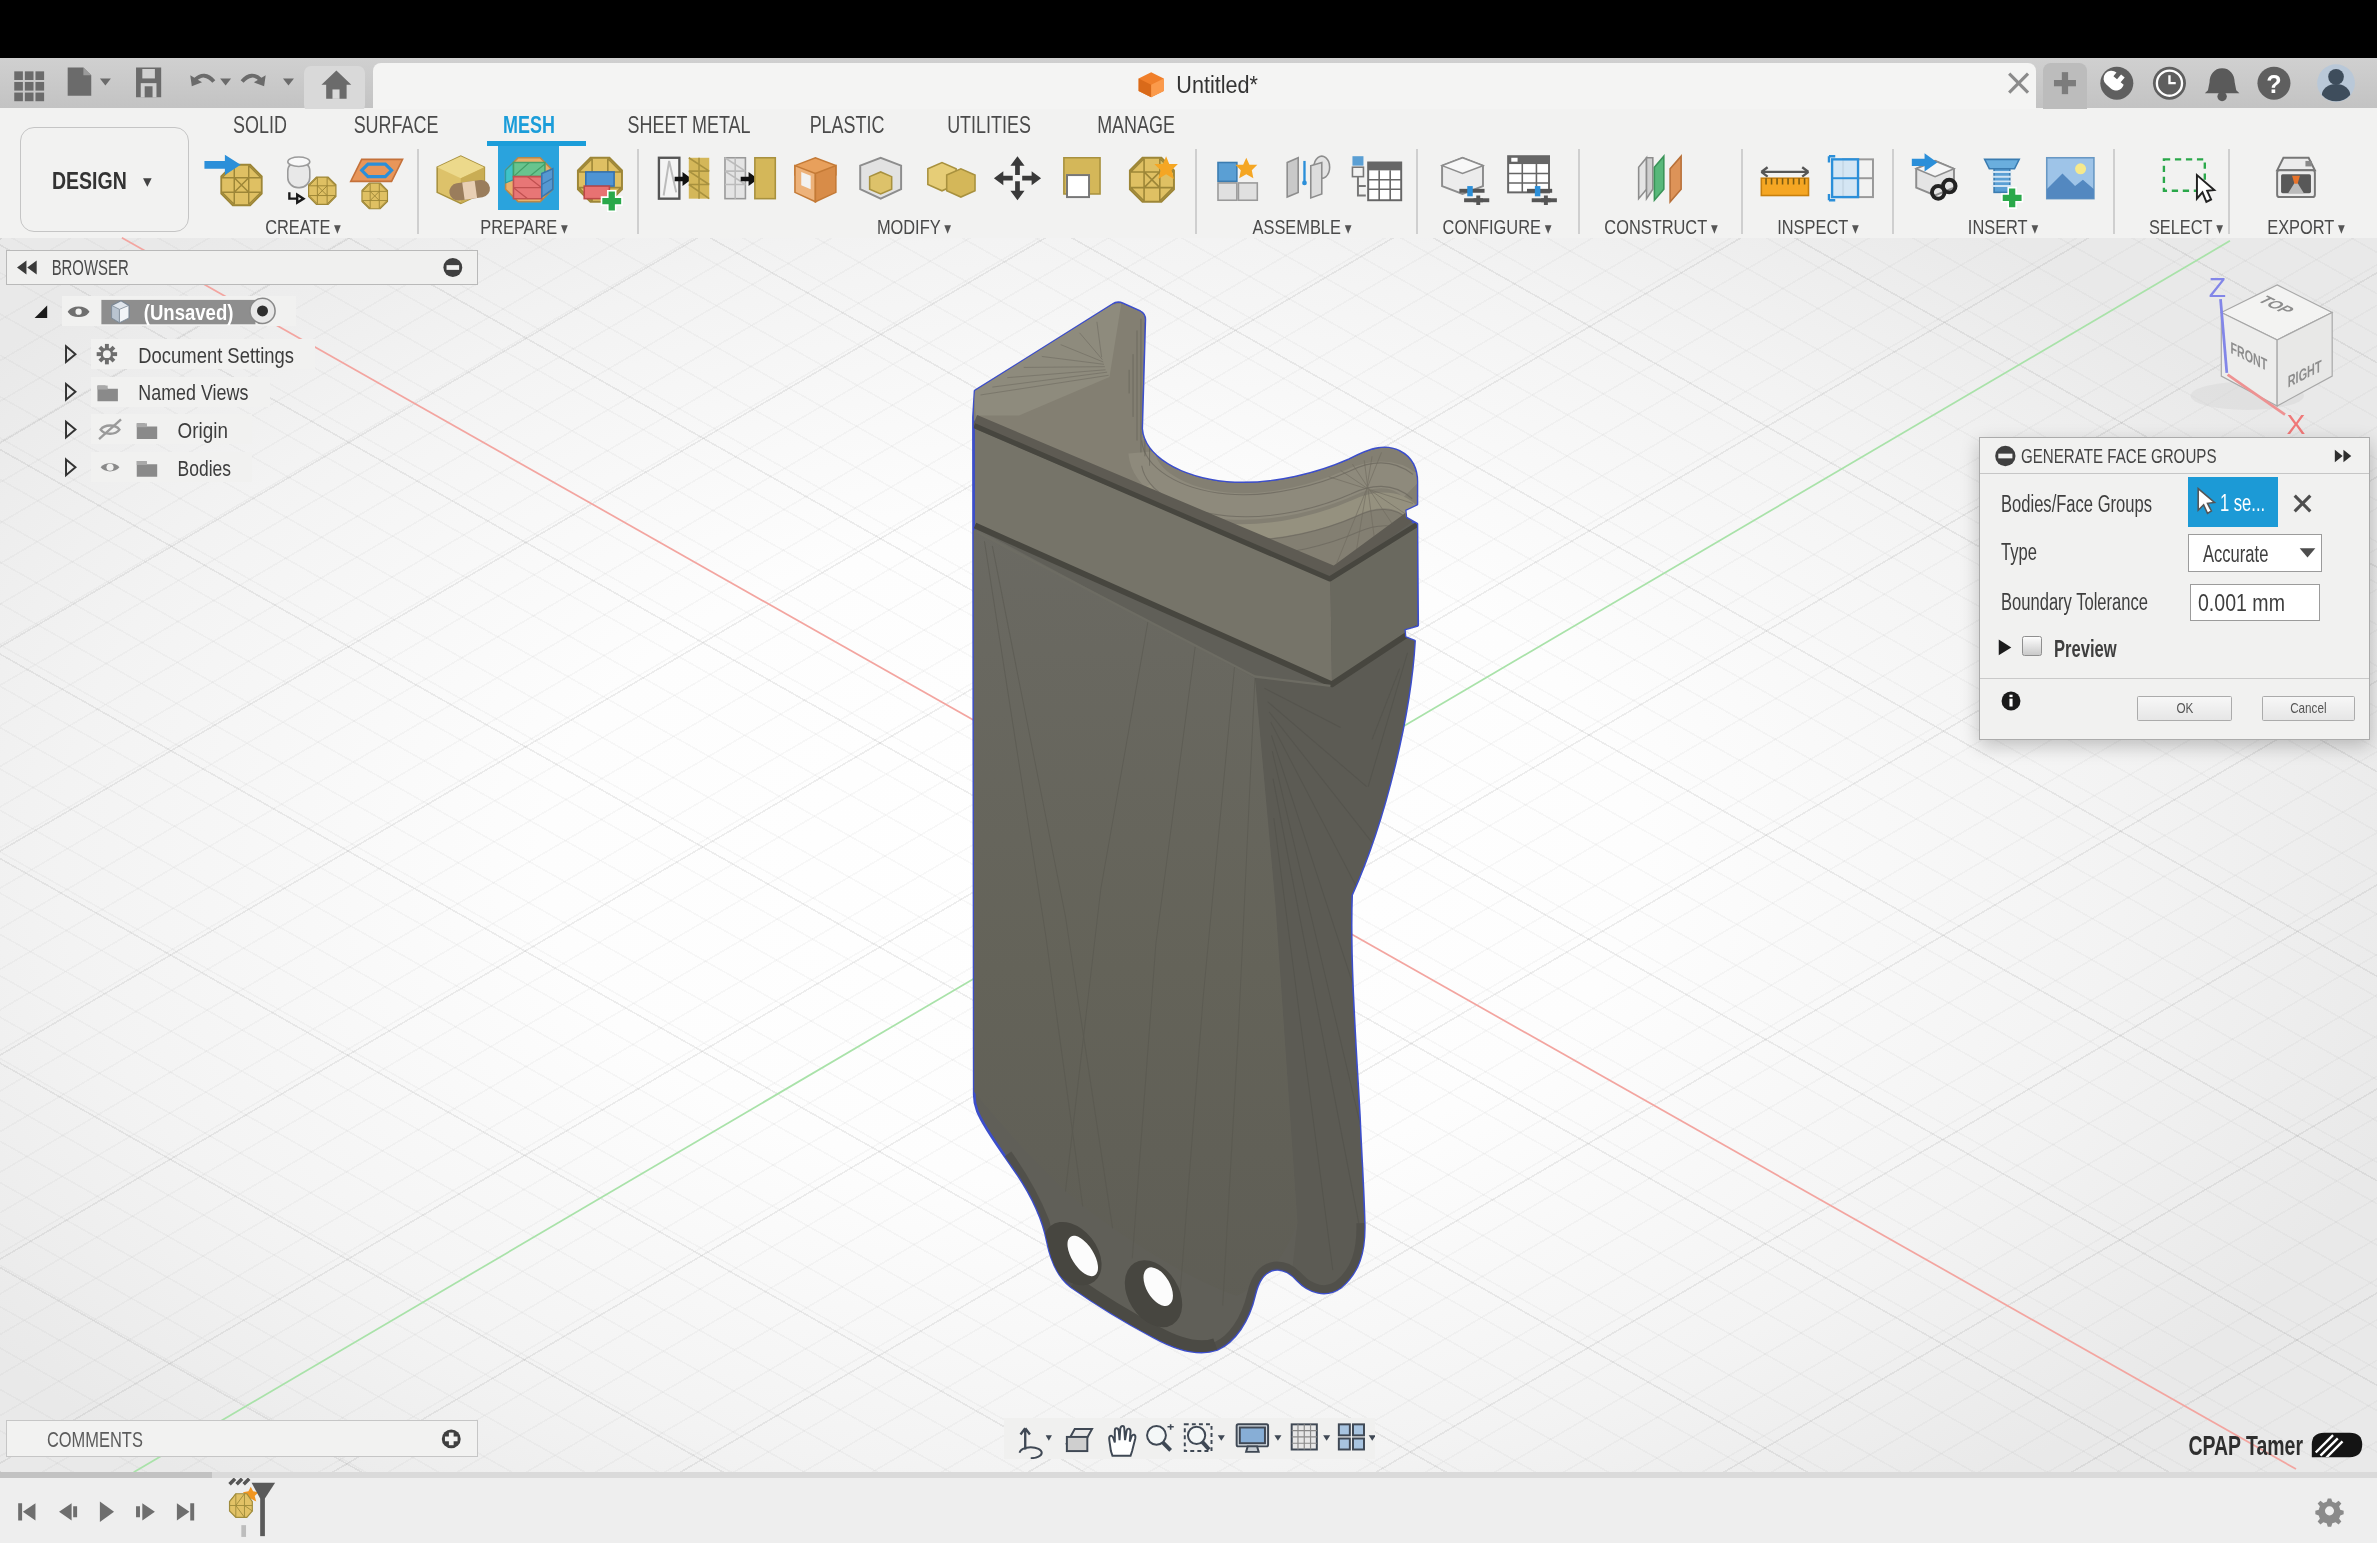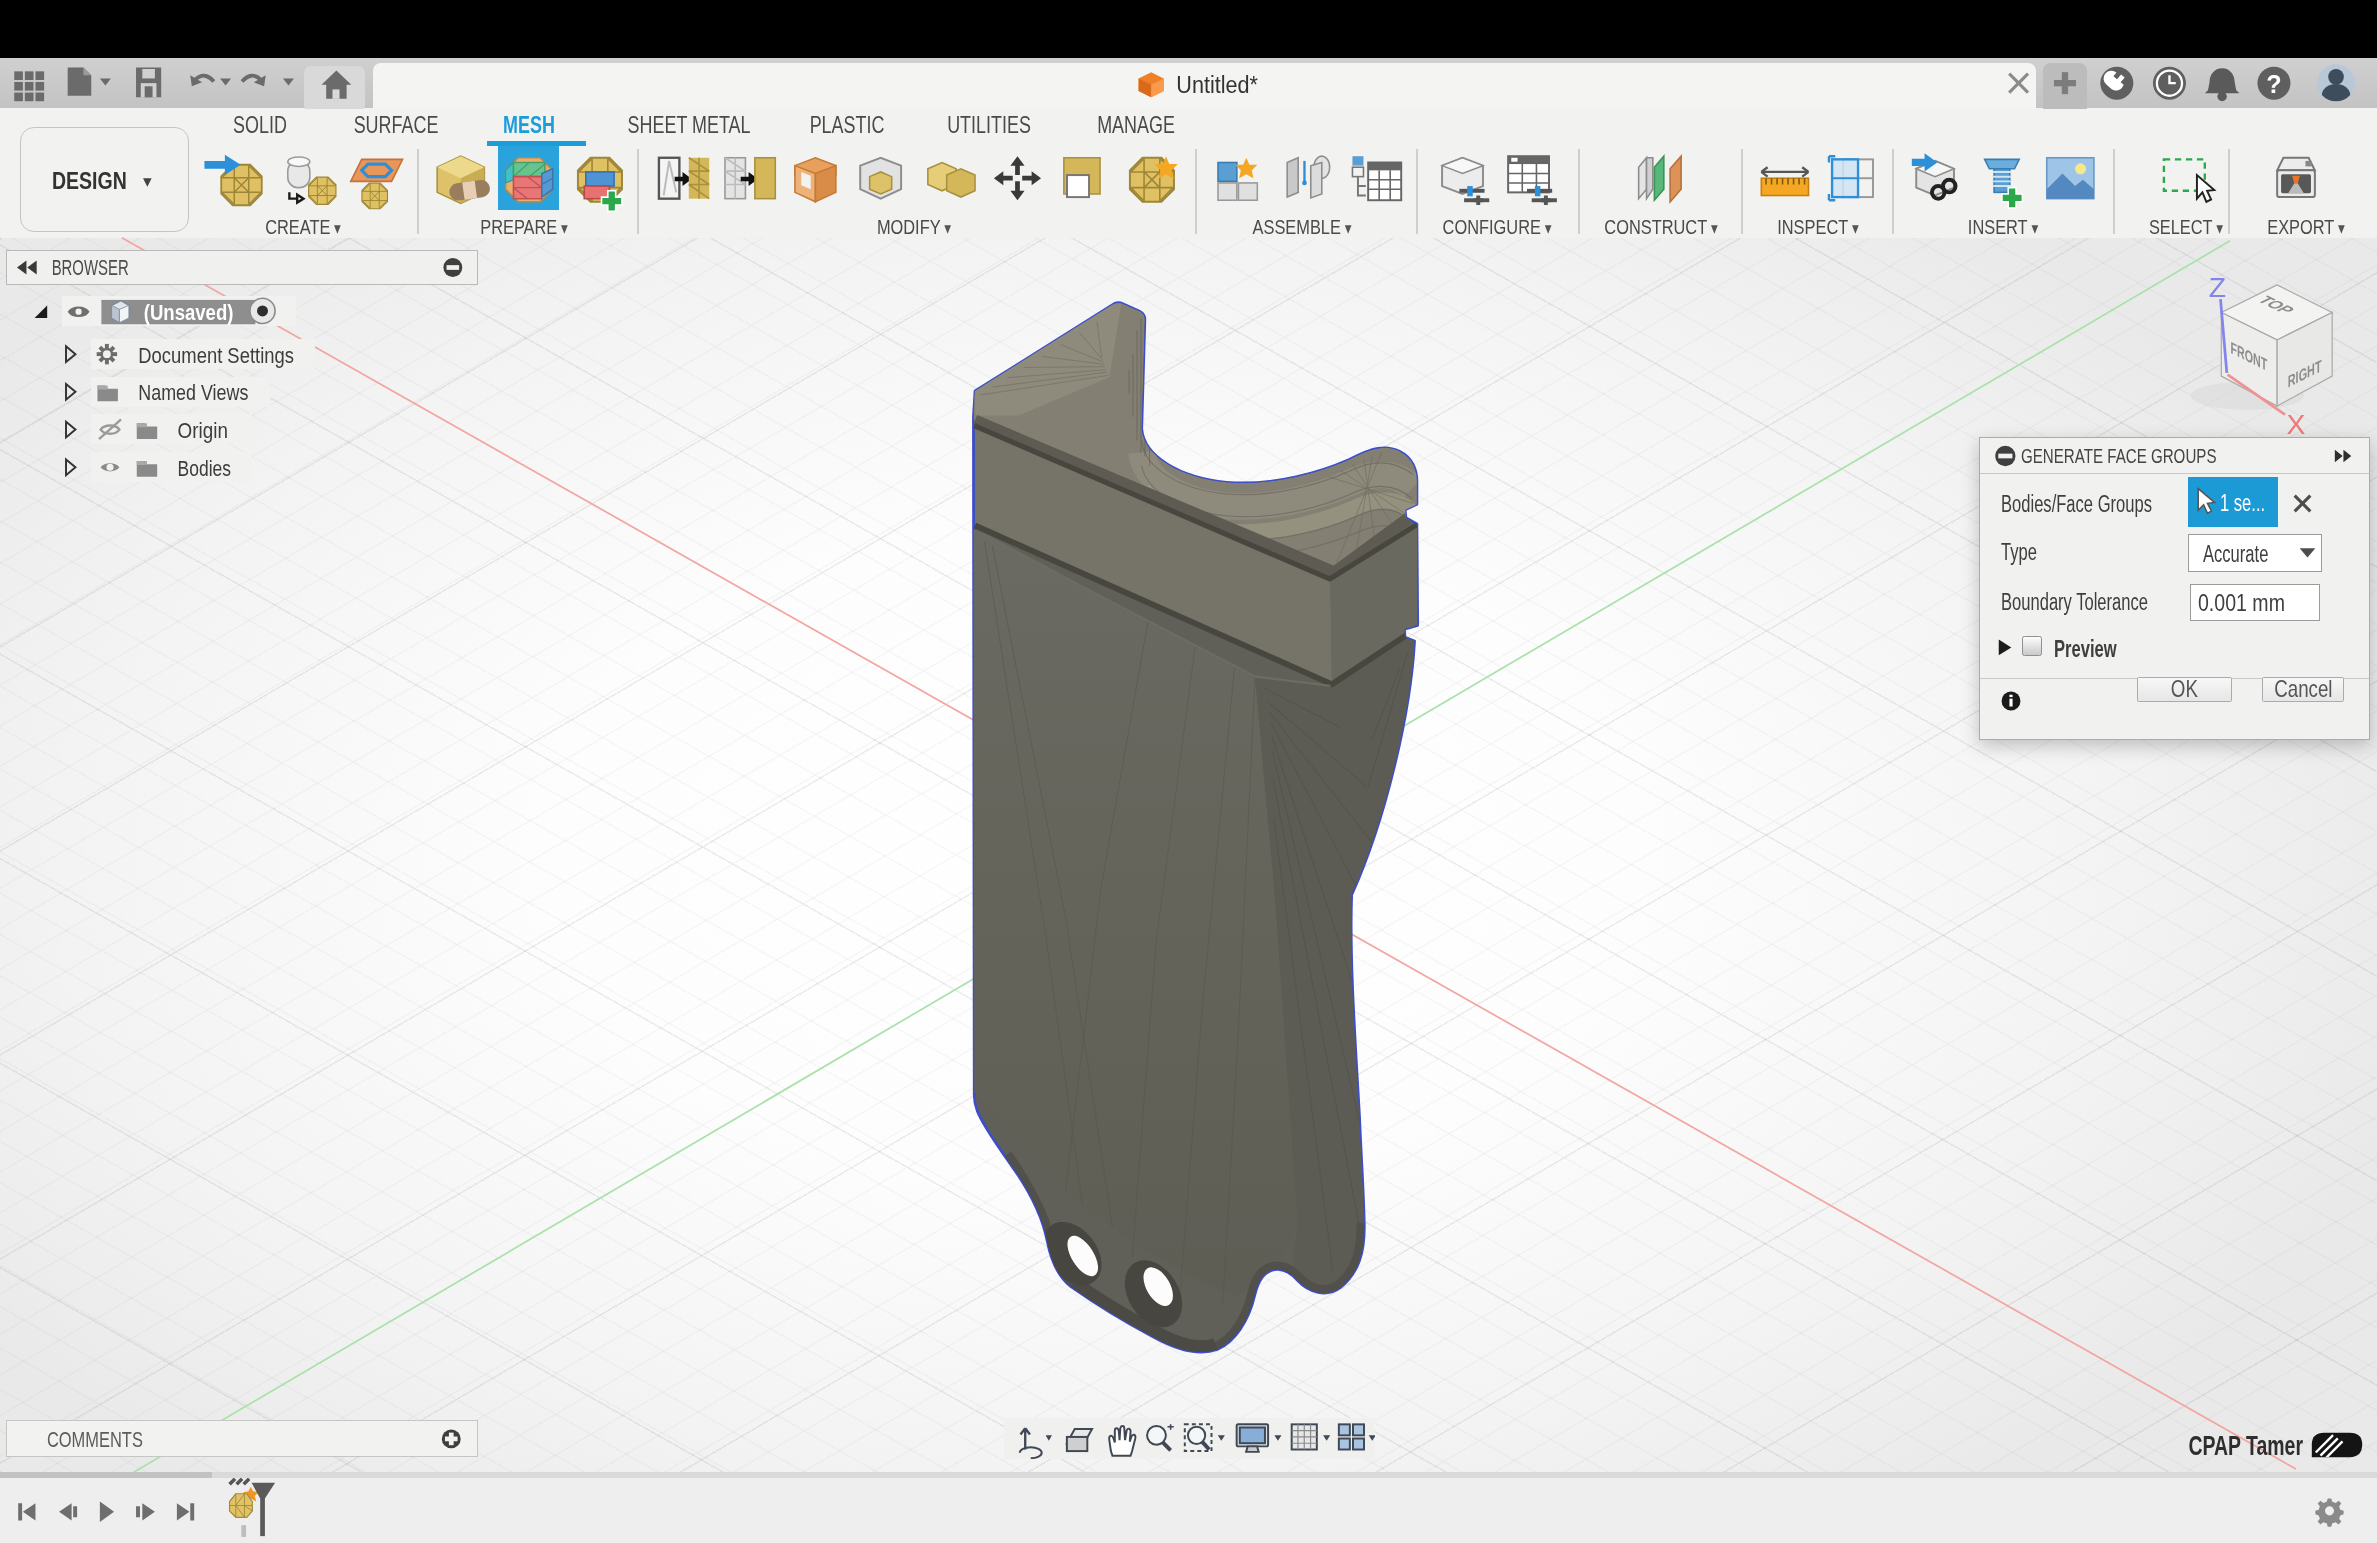--- a/index.html
+++ b/index.html
@@ -34,23 +34,23 @@
   
   #browserhdr{left:6.3px;top:250px;width:472px;height:35px;background:#f0f0ef;border:1.6px solid #b9b9b9;box-sizing:border-box;}
   .brow{position:absolute;background:#f1f1f0;}
   
   #dlg{left:1979px;top:437px;width:391px;height:303px;background:#f1f1f0;border:1.6px solid #ababab;
        box-sizing:border-box;box-shadow:0 6.3px 17.3px rgba(0,0,0,0.22);}
   #dlghdr{position:absolute;left:0;top:0;width:100%;height:36px;border-bottom:1.6px solid #c6c6c6;box-sizing:border-box;}
   #dlgttl{position:absolute;left:41px;top:5.5px;font-size:21px;color:#444;transform:scaleX(0.72);transform-origin:0 50%;}
   #dlgfoot{position:absolute;left:0;top:240px;width:100%;height:61px;border-top:1.6px solid #c9c9c9;box-sizing:border-box;}
   .dlbl{position:absolute;font-size:23px;color:#3e3e3e;white-space:nowrap;transform:scaleX(0.72);transform-origin:0 50%;}
-  .dbtn{position:absolute;top:239px;height:25px;background:linear-gradient(#f7f7f7,#e6e6e6);
+  .dbtn{position:absolute;top:258px;height:25px;background:linear-gradient(#f7f7f7,#e6e6e6);
         border:1.6px solid #ababab;box-sizing:border-box;border-radius:1.6px;
-        font-size:24px;color:#555;text-align:center;}
+        font-size:15px;color:#555;text-align:center;}
   .dbtn span{display:inline-block;transform:scaleX(0.78);}
   
   #comments{left:6.3px;top:1420px;width:472px;height:37px;background:#f2f2f1;border:1.6px solid #c6c6c6;box-sizing:border-box;}
   #navbar{left:1004px;top:1418px;width:371px;height:41px;background:#f0f0ef;}
   #tlstrip{left:0;top:1472px;width:2377px;height:5.5px;background:#dadada;}
   #tlthumb{left:0;top:1472px;width:212px;height:5.5px;background:#c2c2c2;}
   #timeline{left:0;top:1478px;width:2377px;height:66px;background:#eeeeee;}
 </style>
 </head>
 <body>
@@ -646,21 +646,21 @@
     </svg>
   <div class="abs" style="left:42px;top:198px;width:20.4px;height:20.4px;background:linear-gradient(#fdfdfd,#c9c9c9);border:1.6px solid #8f8f8f;border-radius:2.4px;box-sizing:border-box;"></div>
   <div class="dlbl" style="left:74px;top:198px;font-weight:bold;">Preview</div>
   <div id="dlgfoot"></div>
   <svg class="abs" style="left:20.4px;top:252px;" width="23.6" height="23.6" viewBox="0 0 30 30">
     <circle cx="14" cy="14" r="12" fill="#1a1a1a"></circle>
     <rect x="12" y="11" width="4" height="10" fill="#fff"></rect>
       <rect x="12" y="6" width="4" height="3" fill="#fff"></rect>
   </svg>
   <div class="dbtn" style="left:157px;width:95px;line-height:22px;"><span>OK</span></div>
-  <div class="dbtn" style="left:282px;width:82px;line-height:22px;"><span>Cancel</span></div>
+  <div class="dbtn" style="left:282px;width:93px;line-height:22px;"><span>Cancel</span></div>
 </div>
 <div id="comments" class="abs"></div>
 <svg class="abs" style="left:6.3px;top:1420px;" width="472" height="37" viewBox="0 0 600 47">
   <text x="52" y="34" font-size="28" fill="#5c5c5c" textLength="122" lengthAdjust="spacingAndGlyphs">COMMENTS</text>
   <circle cx="566" cy="24" r="12" fill="#3f3f3f"></circle>
   <rect x="558" y="21" width="16" height="6" fill="#f2f2f1"></rect>
     <rect x="563" y="16" width="6" height="16" fill="#f2f2f1"></rect>
 </svg>
 <div id="navbar" class="abs"></div>
 <svg class="abs" style="left:1004px;top:1418px;" width="371" height="41" viewBox="0 0 472 52">

